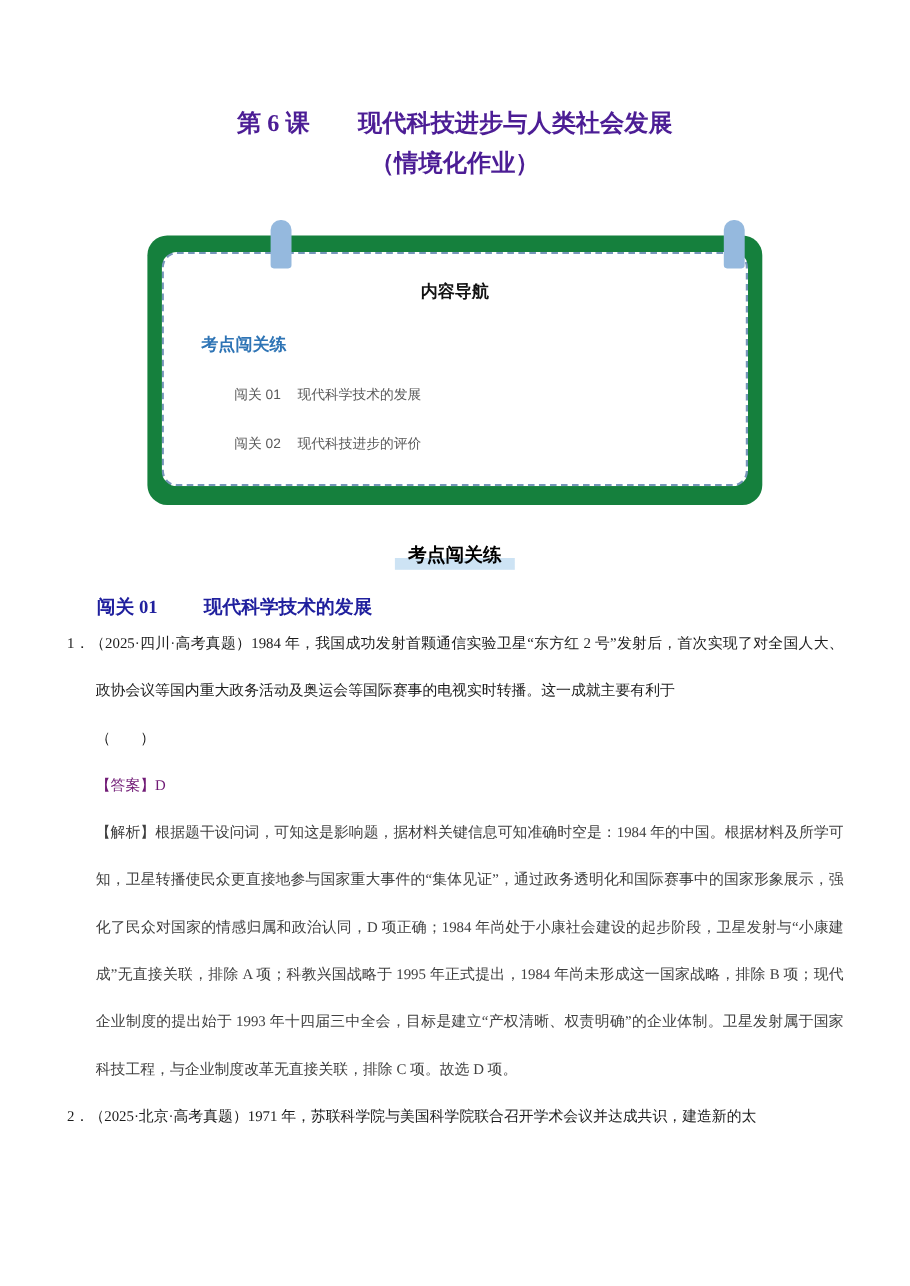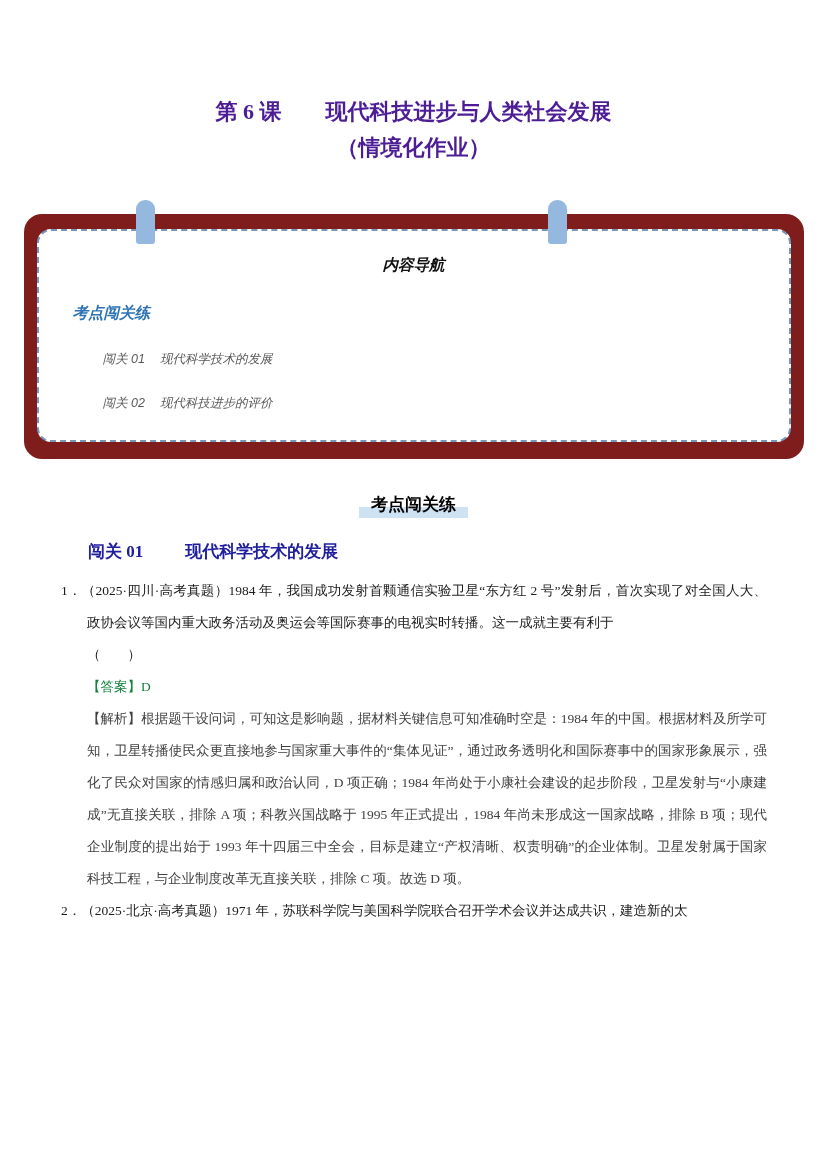--- a/index.html
+++ b/index.html
@@ -10,22 +10,22 @@
     color:#1c1c1c; overflow:hidden; position:relative;
   }
   .sans { font-family:"Liberation Sans","DejaVu Sans",sans-serif; }
 
   
   .title-block { margin-top:94px; text-align:center; font-weight:bold; font-size:22px; line-height:36px; color:#4c1d95; }
   .title-gap { display:inline-block; width:44px; }
 
   
   .nav-outer {
-    position:relative; width:780px; margin:48px auto 0;
-    background:#7f1d1d; border-radius:18px; padding:15px 13px 17px;font-style:italic;
+    position:relative; width:559px; margin:48px auto 0;
+    background:#15803d; border-radius:18px; padding:15px 13px 17px;
   }
   .clip {
     position:absolute; top:-14px; width:19px; height:44px;
     background:#95b9de; border-radius:9px 9px 3px 3px; z-index:3;
   }
   .clip-left  { left:112px; }
   .clip-right { left:524px; }
   .nav-inner {
     position:relative; z-index:1; background:#ffffff;
     border:2px dashed #7696ba; border-radius:14px;
@@ -42,27 +42,27 @@
     display:inline-block; font-weight:bold; font-size:17px; color:#000;
     padding:0 12px; line-height:27px;
     background:linear-gradient(to top, #cde3f4 40%, rgba(255,255,255,0) 40%);
   }
 
   
   .sec-heading { margin:22px 0 0 88px; font-size:17px; font-weight:bold; color:#20209e; }
   .sec-heading .sec-title { margin-left:42px; }
 
   
-  .content { width:706px; margin:12px 0 0 61px; font-size:13.5px; line-height:32px; }
+  .content { width:706px; margin:0 0 0 61px; font-size:13.5px; line-height:43px; }
   .para    { text-align:justify; padding-left:26px; text-indent:-26px; }
   .bracket-line { padding-left:26px; }
   .opts    { padding-left:26px; }
   .opt-row { display:flex; }
   .opt-a, .opt-c { width:272px; }
-  .answer-line   { padding-left:26px; color:#15803d; }
+  .answer-line   { padding-left:26px; color:#701a75; }
   .analysis      { padding-left:26px; text-align:justify; color:#404040; }
   .q2 { margin-top:0; }
 </style>
 </head>
 <body>
 
 <div class="doc">
 
   <div class="title-block">
     <div>

